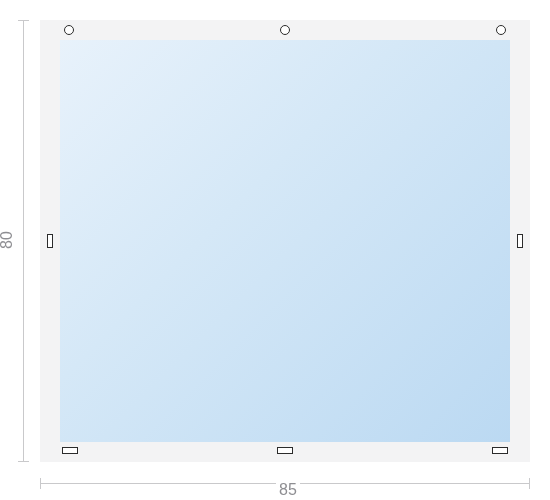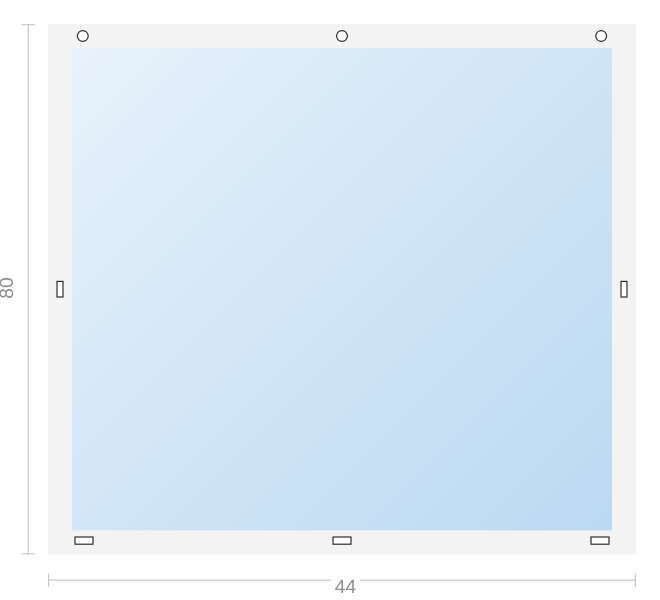--- a/index.html
+++ b/index.html
@@ -116,21 +116,21 @@
 <body>
 
 <div class="dim-left"></div>
 <div class="dim-left-tick-top"></div>
 <div class="dim-left-tick-bot"></div>
 <div class="dim-left-label">80</div>
 
 <div class="dim-bottom"></div>
 <div class="dim-bottom-tick-l"></div>
 <div class="dim-bottom-tick-r"></div>
-<div class="dim-bottom-label">44</div>
+<div class="dim-bottom-label">85</div>
 
 <div class="container">
   <div class="panel">
     <div class="glass"></div>
 
     <div class="ring" style="top:5px; left:24px;"></div>
     <div class="ring" style="top:5px; left:240px;"></div>
     <div class="ring" style="top:5px; left:456px;"></div>
 
     <div class="slot-v" style="top:214px; left:7px;"></div>

